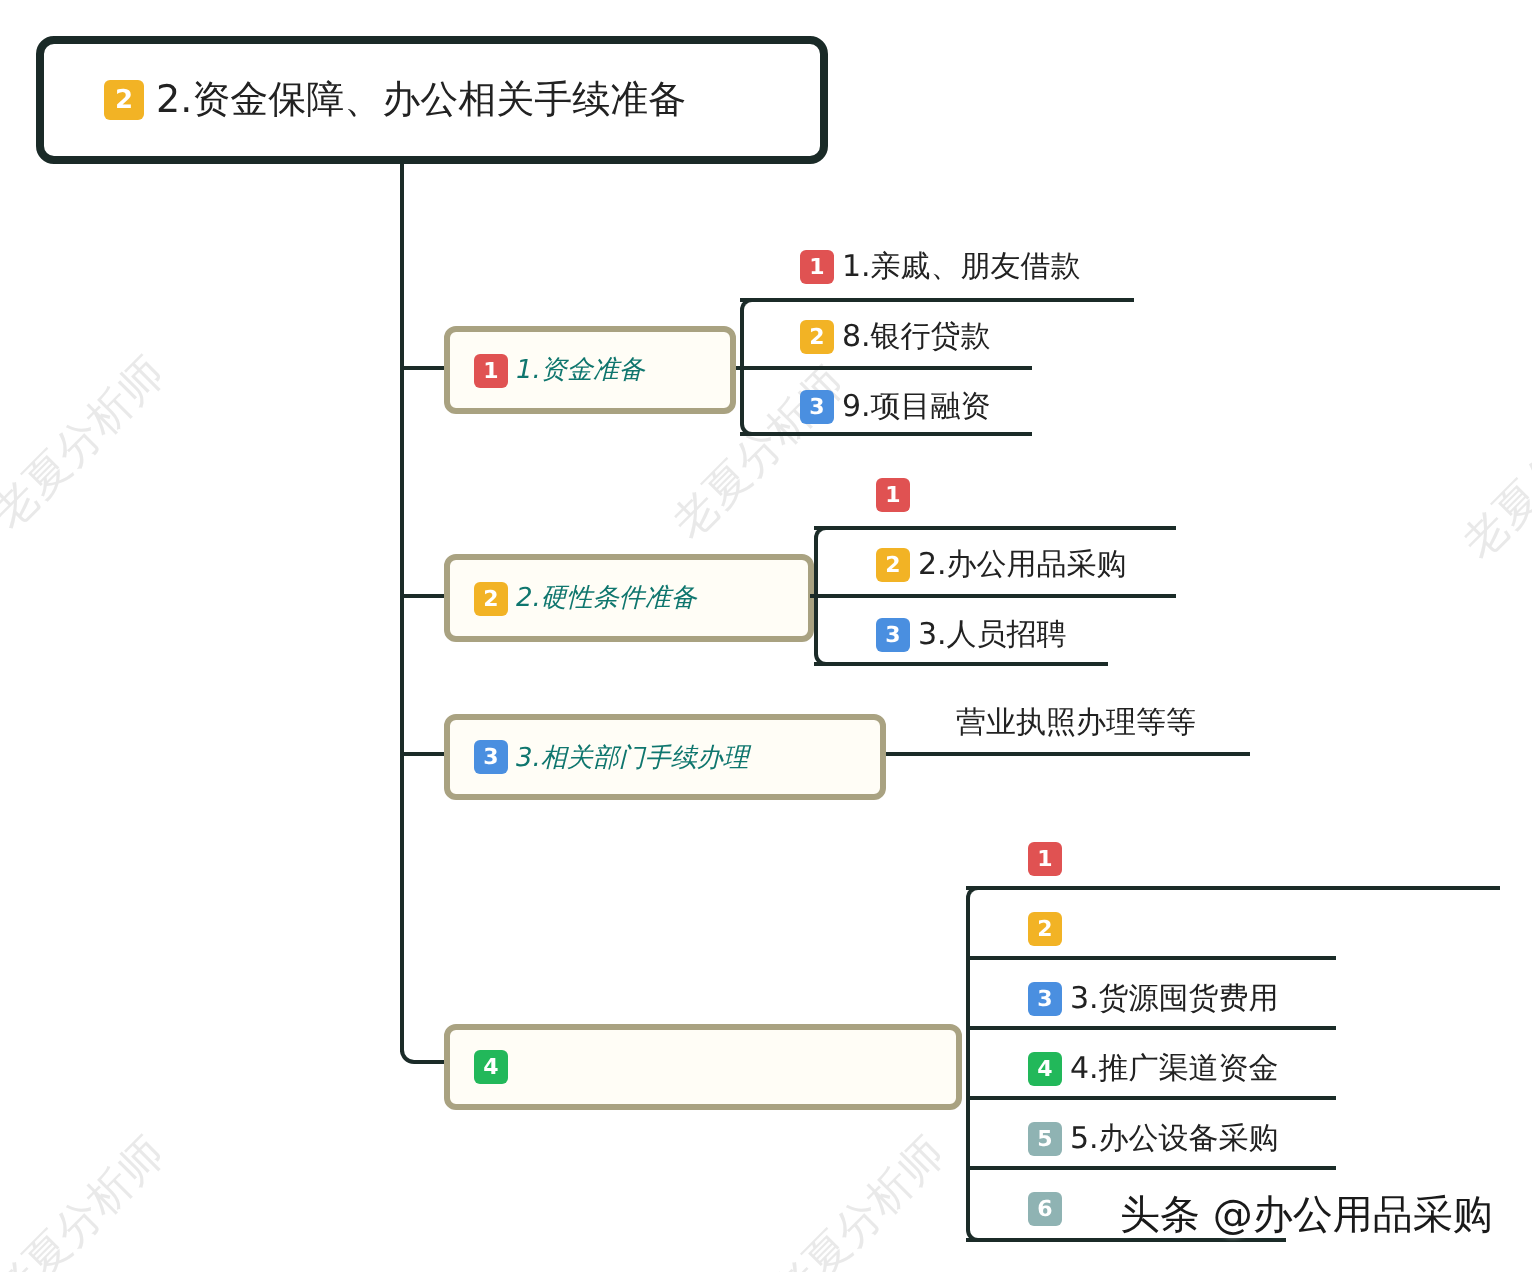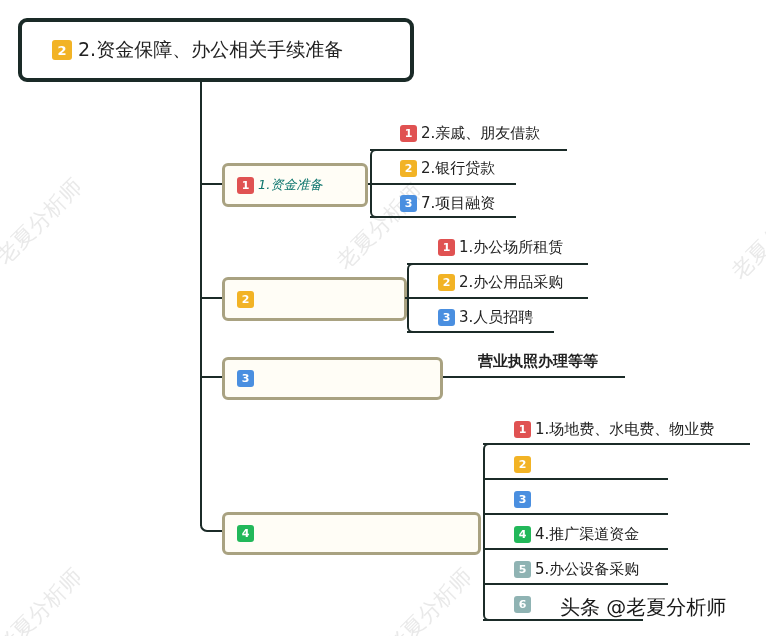--- a/index.html
+++ b/index.html
@@ -27,21 +27,21 @@
   .badge {
     display: inline-flex; align-items: center; justify-content: center;
     width: 17px; height: 17px; border-radius: 3px; color: #fff;
     font-size: 11px; font-weight: bold; flex: 0 0 auto;
   }
   .root .badge { width: 20px; height: 20px; font-size: 13px; }
   .leaf {
     position: absolute; display: flex; align-items: center; height: 20px;
   }
   .leaf .label { font-size: 15px; color: #222; margin-left: 4px; white-space: nowrap; }
-  .leaf.nobadge .label { margin-left: 0; font-weight: bold; }
+  .leaf.nobadge .label { margin-left: 0; }
   .watermark {
     position: absolute; font-size: 22px; color: #d8d8d8; opacity: 0.55;
     transform: rotate(-45deg); transform-origin: left top; white-space: nowrap;
     pointer-events: none;
   }
   .credit {
     position: absolute; font-size: 20px; color: #1a1a1a; white-space: nowrap;
     text-shadow: 0 0 3px #fff, 0 0 3px #fff;
   }
 </style>
@@ -69,84 +69,85 @@
   <span class="badge" style="background:#e05252;">1</span>
   <span class="label">1.资金准备</span>
 </div>
 <div class="line-h" style="left:368px; top:183px; width:4px;"></div>
 <div class="abs" style="left:370px; top:149px; width:8px; height:69px; border-left:2px solid #1b2b28; border-top-left-radius:6px; border-bottom-left-radius:6px; border-top:2px solid #1b2b28; border-bottom:2px solid #1b2b28; box-sizing:border-box;"></div>
 <div class="line-h" style="left:370px; top:149px; width:197px;"></div>
 <div class="line-h" style="left:370px; top:183px; width:146px;"></div>
 <div class="line-h" style="left:370px; top:216px; width:146px;"></div>
 <div class="leaf" style="left:400px; top:123px;">
   <span class="badge" style="background:#e05252;">1</span>
-  <span class="label">2.亲戚、朋友借款</span>
+  <span class="label">1.亲戚、朋友借款</span>
 </div>
 <div class="leaf" style="left:400px; top:158px;">
   <span class="badge" style="background:#f2b325;">2</span>
-  <span class="label">2.银行贷款</span>
+  <span class="label">8.银行贷款</span>
 </div>
 <div class="leaf" style="left:400px; top:193px;">
   <span class="badge" style="background:#4a8fe0;">3</span>
-  <span class="label">7.项目融资</span>
+  <span class="label">9.项目融资</span>
 </div>
 
 <div class="node" style="left:222px; top:277px; width:185px; height:44px;">
   <span class="badge" style="background:#f2b325;">2</span>
+  <span class="label">2.硬性条件准备</span>
 </div>
 <div class="abs" style="left:407px; top:263px; width:8px; height:70px; border-left:2px solid #1b2b28; border-top:2px solid #1b2b28; border-bottom:2px solid #1b2b28; border-top-left-radius:6px; border-bottom-left-radius:6px; box-sizing:border-box;"></div>
 <div class="line-h" style="left:407px; top:263px; width:181px;"></div>
 <div class="line-h" style="left:405px; top:297px; width:183px;"></div>
 <div class="line-h" style="left:407px; top:331px; width:147px;"></div>
 <div class="leaf" style="left:438px; top:237px;">
   <span class="badge" style="background:#e05252;">1</span>
-  <span class="label">1.办公场所租赁</span>
 </div>
 <div class="leaf" style="left:438px; top:272px;">
   <span class="badge" style="background:#f2b325;">2</span>
   <span class="label">2.办公用品采购</span>
 </div>
 <div class="leaf" style="left:438px; top:307px;">
   <span class="badge" style="background:#4a8fe0;">3</span>
   <span class="label">3.人员招聘</span>
 </div>
 
 <div class="node" style="left:222px; top:357px; width:221px; height:43px;">
   <span class="badge" style="background:#4a8fe0;">3</span>
+  <span class="label">3.相关部门手续办理</span>
 </div>
 <div class="line-h" style="left:443px; top:376px; width:182px;"></div>
 <div class="leaf nobadge" style="left:478px; top:351px;">
   <span class="label">营业执照办理等等</span>
 </div>
 
 <div class="node" style="left:222px; top:512px; width:259px; height:43px;">
   <span class="badge" style="background:#22b85a;">4</span>
 </div>
 <div class="abs" style="left:483px; top:443px; width:8px; height:178px; border-left:2px solid #1b2b28; border-top:2px solid #1b2b28; border-bottom:2px solid #1b2b28; border-top-left-radius:6px; border-bottom-left-radius:6px; box-sizing:border-box;"></div>
 <div class="line-h" style="left:483px; top:443px; width:267px;"></div>
 <div class="line-h" style="left:483px; top:478px; width:185px;"></div>
 <div class="line-h" style="left:483px; top:513px; width:185px;"></div>
 <div class="line-h" style="left:483px; top:548px; width:185px;"></div>
 <div class="line-h" style="left:483px; top:583px; width:185px;"></div>
 <div class="line-h" style="left:483px; top:619px; width:160px;"></div>
 <div class="leaf" style="left:514px; top:419px;">
   <span class="badge" style="background:#e05252;">1</span>
-  <span class="label">1.场地费、水电费、物业费</span>
 </div>
 <div class="leaf" style="left:514px; top:454px;">
   <span class="badge" style="background:#f2b325;">2</span>
 </div>
 <div class="leaf" style="left:514px; top:489px;">
   <span class="badge" style="background:#4a8fe0;">3</span>
+  <span class="label">3.货源囤货费用</span>
 </div>
 <div class="leaf" style="left:514px; top:524px;">
   <span class="badge" style="background:#22b85a;">4</span>
   <span class="label">4.推广渠道资金</span>
 </div>
 <div class="leaf" style="left:514px; top:559px;">
   <span class="badge" style="background:#8fb3b3;">5</span>
   <span class="label">5.办公设备采购</span>
 </div>
 <div class="leaf" style="left:514px; top:594px;">
   <span class="badge" style="background:#8fb3b3;">6</span>
 </div>
 
-<div class="credit" style="left:560px; top:594px;">头条 @老夏分析师</div>
+<div class="credit" style="left:560px; top:594px;">头条 @办公用品采购</div>
 
 </body></html>

